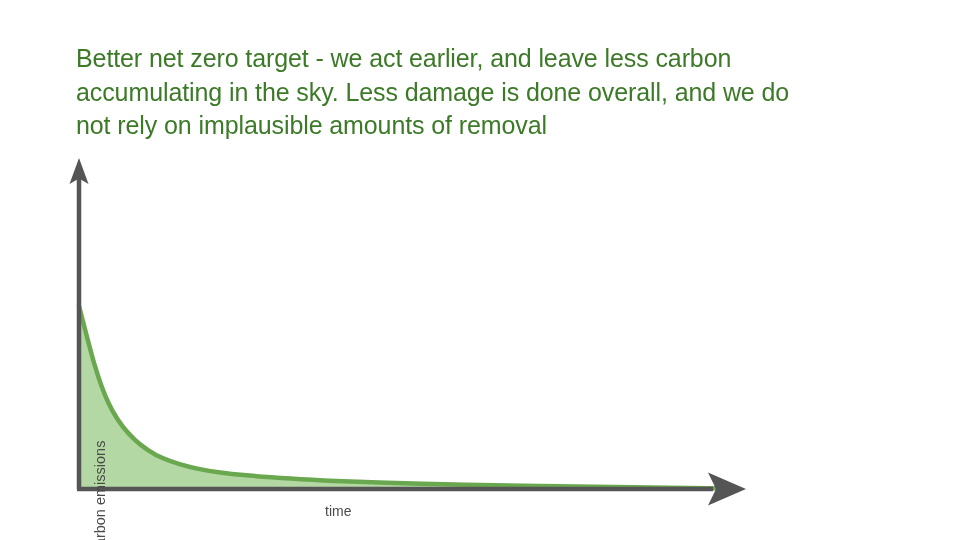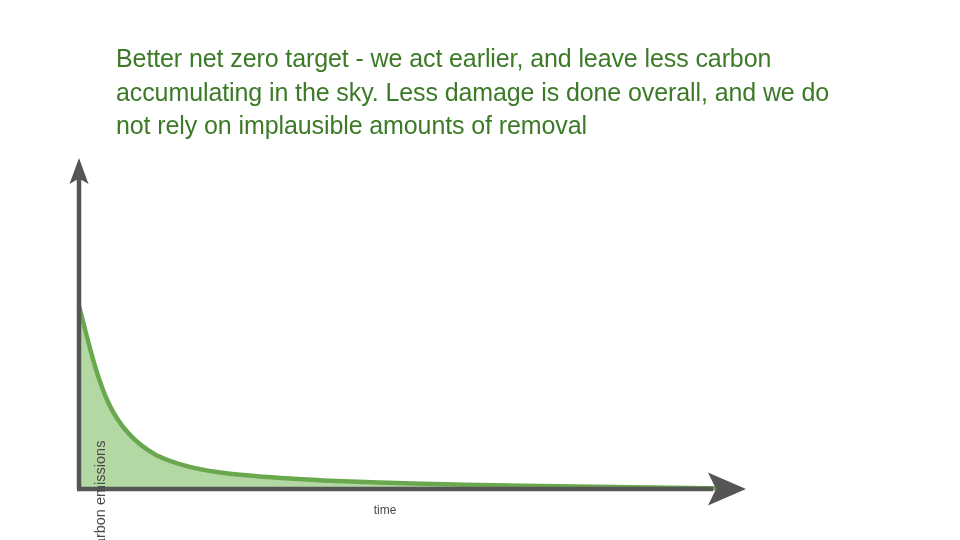--- a/index.html
+++ b/index.html
@@ -27,21 +27,20 @@
     left: 76px;
     top: 42px;
     width: 730px;
     font-size: 25px;
     line-height: 33.5px;
     color: #3c7a28;
     font-family: "Liberation Sans", sans-serif;
     letter-spacing: -0.1px;
     white-space: pre-line;
     font-weight: 400;
-    margin-left: 40px;
   }
   .chart-area {
     position: absolute;
     left: 0;
     top: 0;
     width: 960px;
     height: 540px;
   }
   .chart-svg {
     position: absolute;
@@ -67,22 +66,21 @@
     left: 50px;
     top: 282px;
     width: 0;
     height: 0;
   }
   .axis-label-x {
     position: absolute;
     left: 325px;
     top: 503px;
     width: 120px;
-    text-align: center;
-    font-size: 12px;
+    font-size: 14px;
     color: #4a4a4a;
     font-family: "Liberation Sans", sans-serif;
   }
 </style>
 </head>
 <body>
 
 <div class="slide">
 
   <div class="title">Better net zero target - we act earlier, and leave less carbon accumulating in the sky. Less damage is done overall, and we do not rely on implausible amounts of removal</div>

